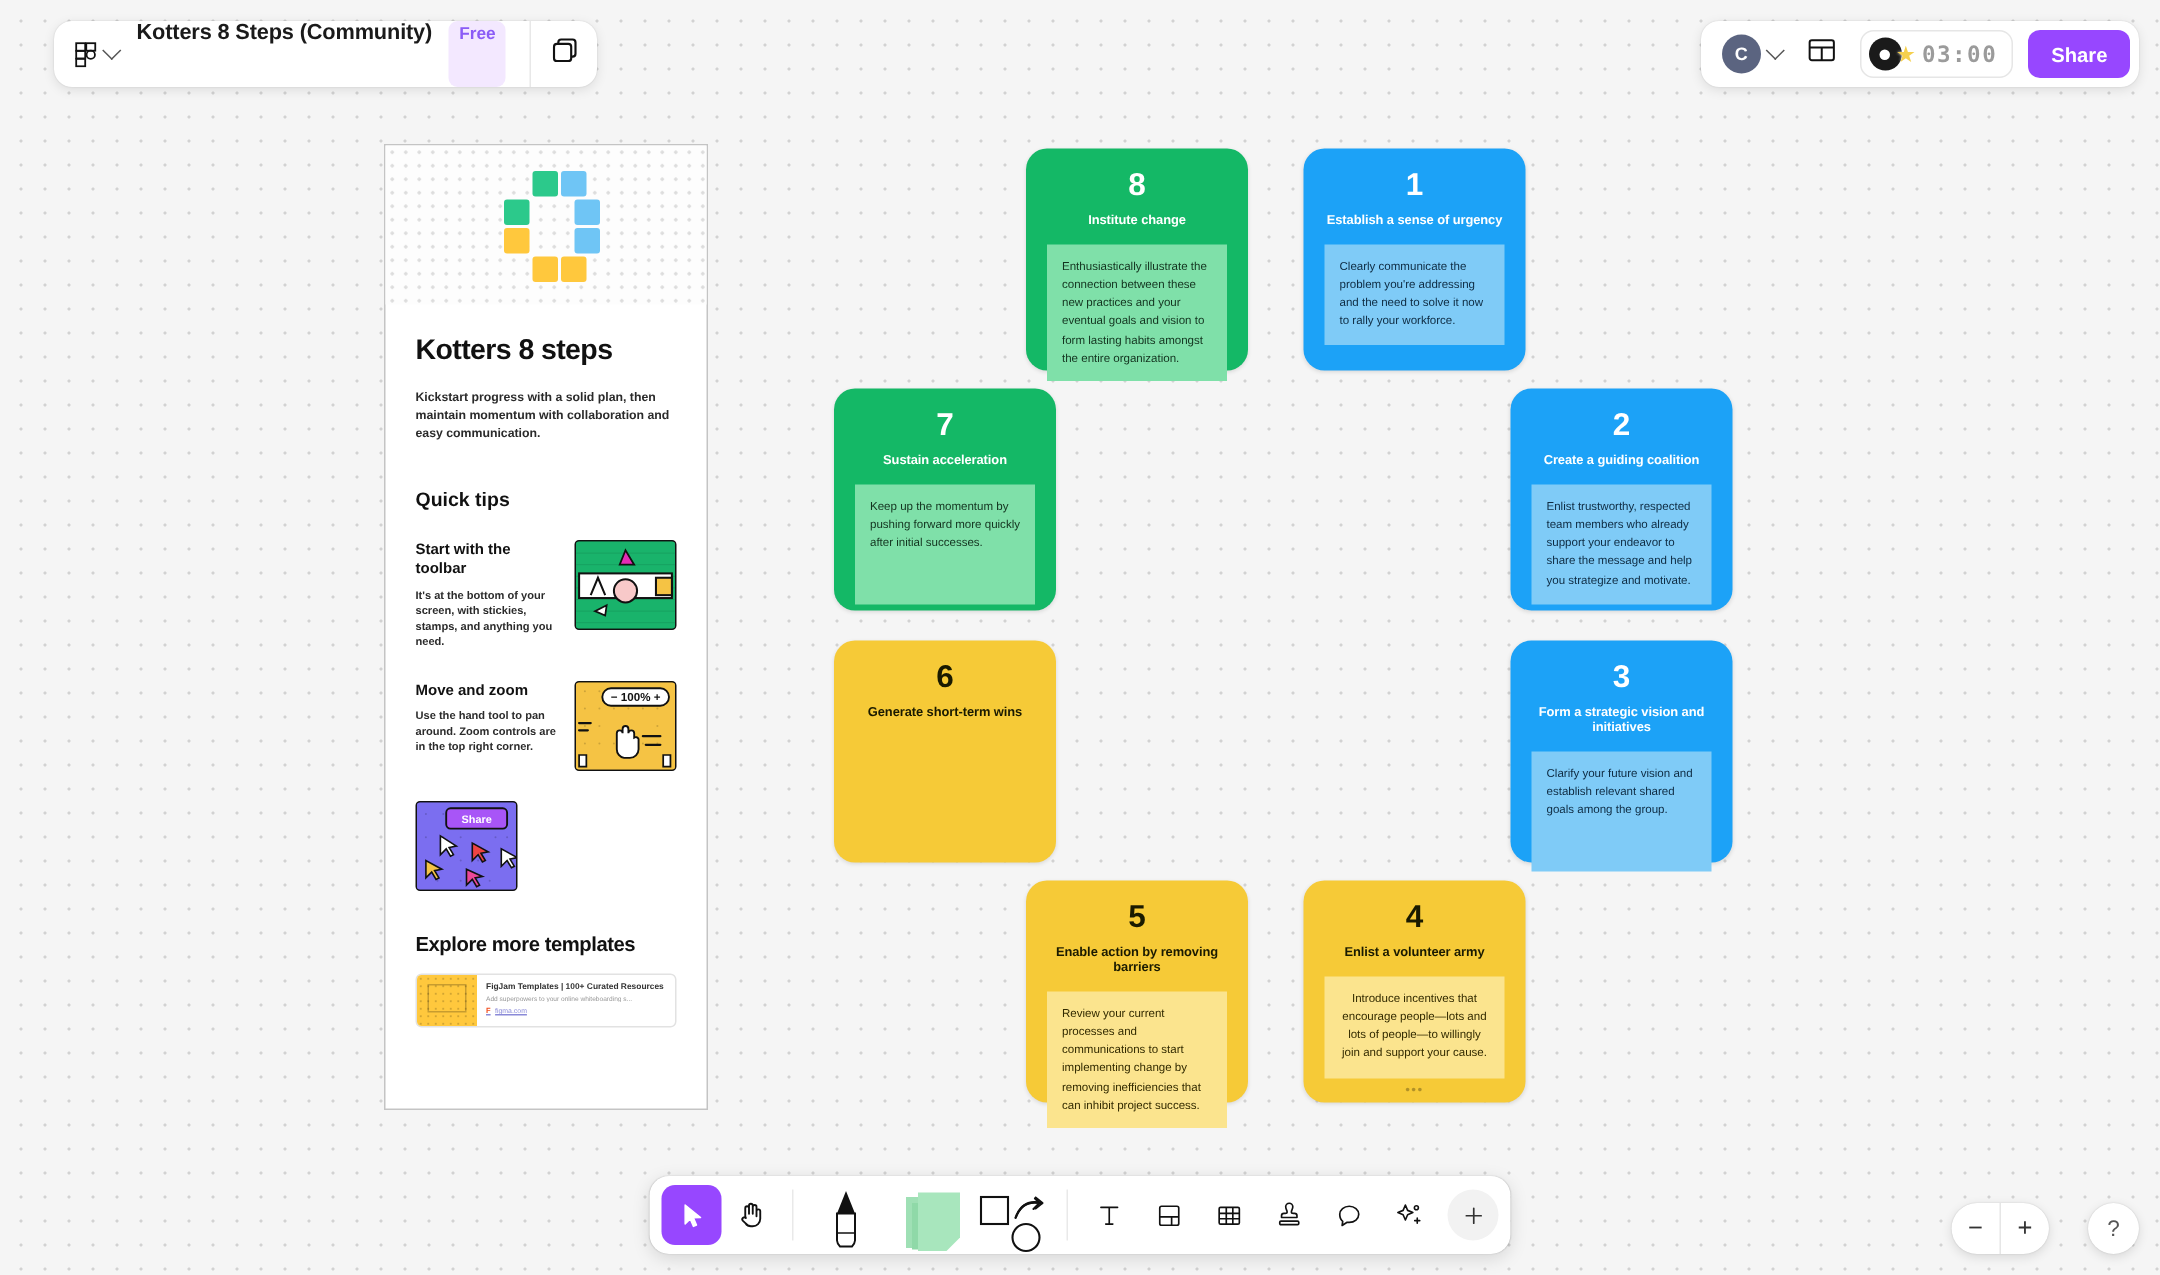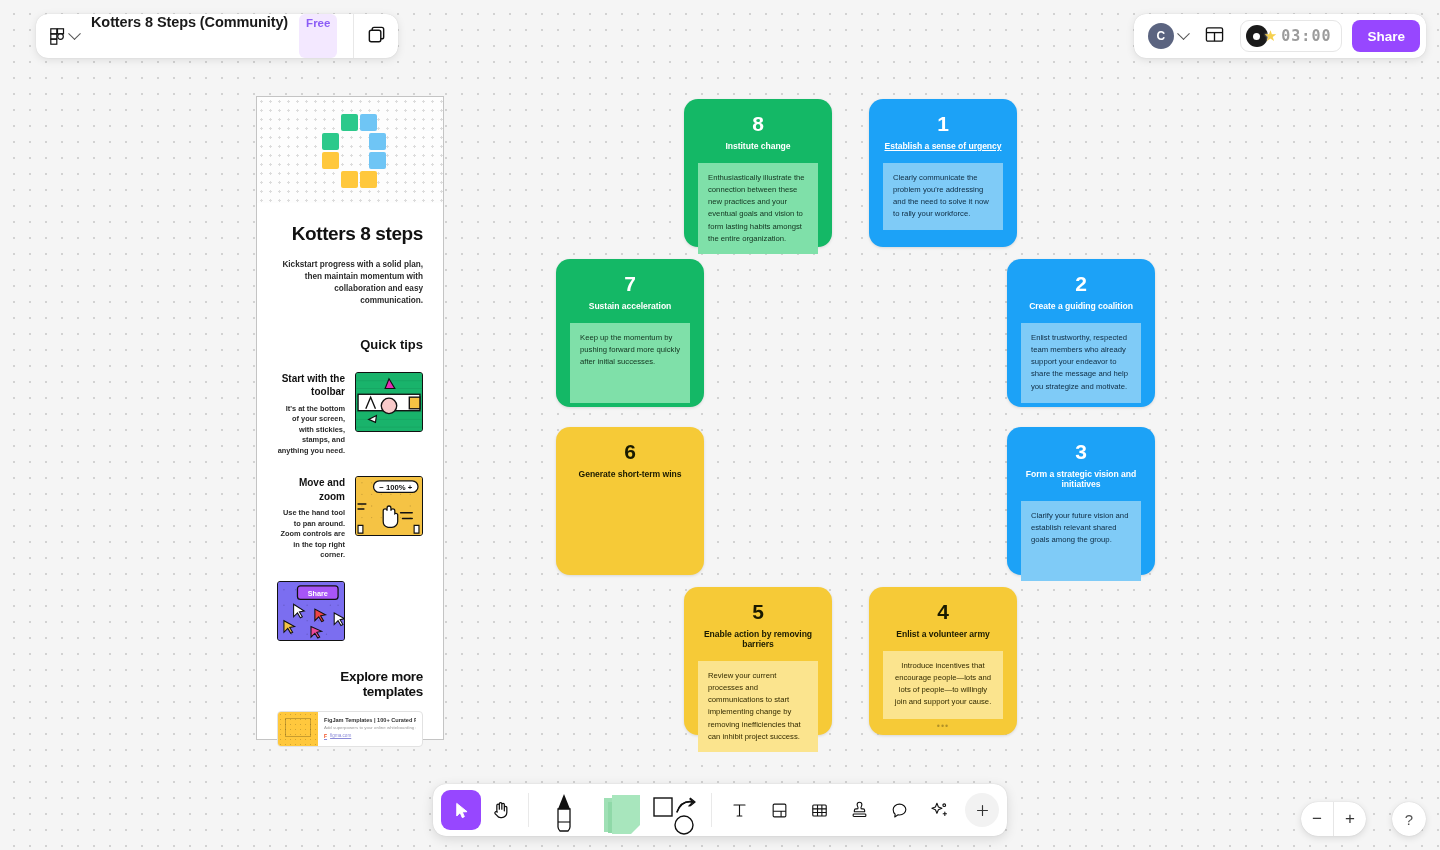--- a/index.html
+++ b/index.html
@@ -91,24 +91,23 @@
     background: #9747ff; color: #fff;
     border: none; border-radius: 8px;
     font-size: 13.5px; font-weight: 600;
     font-family: "Liberation Sans", sans-serif;
     cursor: pointer;
   }
 
   
   .info-panel {
     position: absolute; left: 256px; top: 96px;
-    width: 188px; height: 644px;
+    width: 216px; height: 644px;
     background: #ffffff;
     border: 1px solid #c4c4c4;
-    text-align: right;
   }
   .panel-hero {
     height: 106px;
     background-color: #fdfdfd;
     background-image: radial-gradient(circle, #dcdcdc 1px, transparent 1.1px);
     background-size: 9px 9px;
     display: flex; align-items: center; justify-content: center;
   }
   .logo-ring { position: relative; width: 72px; height: 72px; }
   .logo-ring i { position: absolute; width: 17px; height: 17px; border-radius: 2px; display:block; }
@@ -380,21 +379,21 @@
   </div>
 
   <div id="cards-layer">
       <div class="card" style="left: 684px; top: 99px; width: 148px; height: 148px; background: rgb(20, 184, 102);">
         <div class="num" style="color: rgb(255, 255, 255);">8</div>
         <div class="ttl" style="color: rgb(255, 255, 255);">Institute change</div>
         <div class="note" style="background: rgb(127, 224, 169); color: rgb(19, 51, 31); min-height: 64px;">Enthusiastically illustrate the connection between these new practices and your eventual goals and vision to form lasting habits amongst the entire organization.</div>
       </div>
       <div class="card" style="left: 869px; top: 99px; width: 148px; height: 148px; background: rgb(28, 162, 247);">
         <div class="num" style="color: rgb(255, 255, 255);">1</div>
-        <div class="ttl" style="color: rgb(255, 255, 255); text-decoration: underline;">Establish a sense of urgency</div>
+        <div class="ttl" style="color: rgb(255, 255, 255);">Establish a sense of urgency</div>
         <div class="note" style="background: rgb(127, 203, 247); color: rgb(14, 43, 66); min-height: 64px;">Clearly communicate the problem you're addressing and the need to solve it now to rally your workforce.</div>
       </div>
       <div class="card" style="left: 556px; top: 259px; width: 148px; height: 148px; background: rgb(20, 184, 102);">
         <div class="num" style="color: rgb(255, 255, 255);">7</div>
         <div class="ttl" style="color: rgb(255, 255, 255);">Sustain acceleration</div>
         <div class="note" style="background: rgb(127, 224, 169); color: rgb(19, 51, 31); min-height: 80px;">Keep up the momentum by pushing forward more quickly after initial successes.</div>
       </div>
       <div class="card" style="left: 1007px; top: 259px; width: 148px; height: 148px; background: rgb(28, 162, 247);">
         <div class="num" style="color: rgb(255, 255, 255);">2</div>
         <div class="ttl" style="color: rgb(255, 255, 255);">Create a guiding coalition</div>

